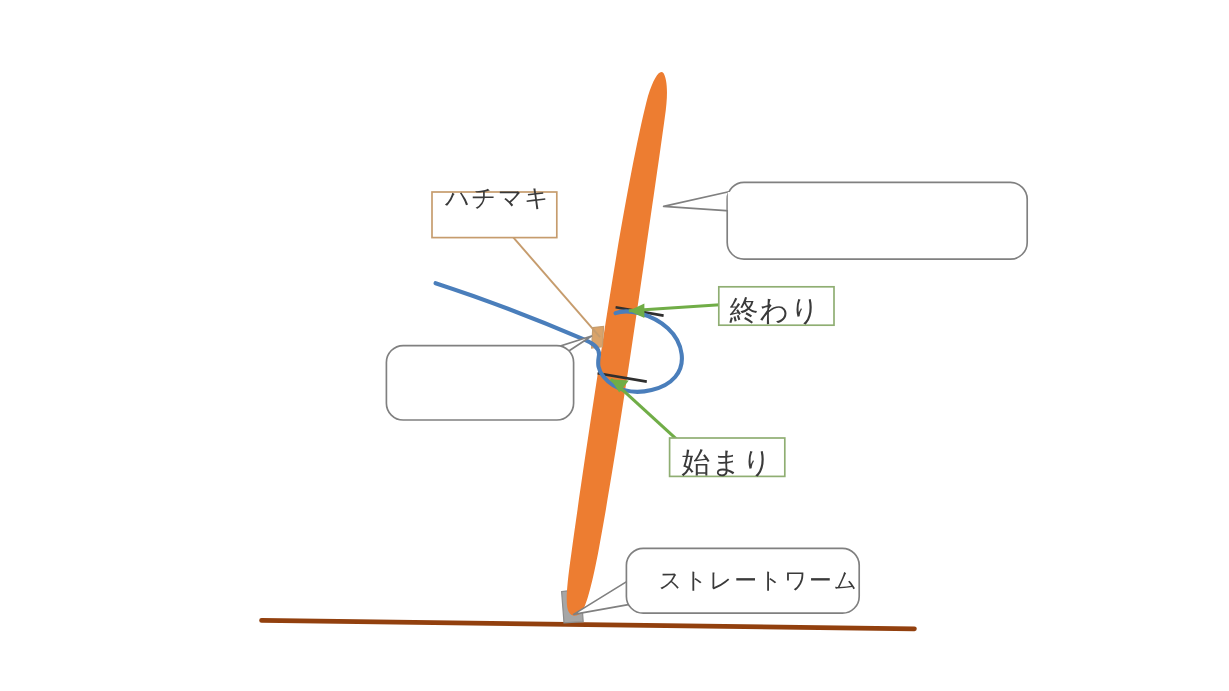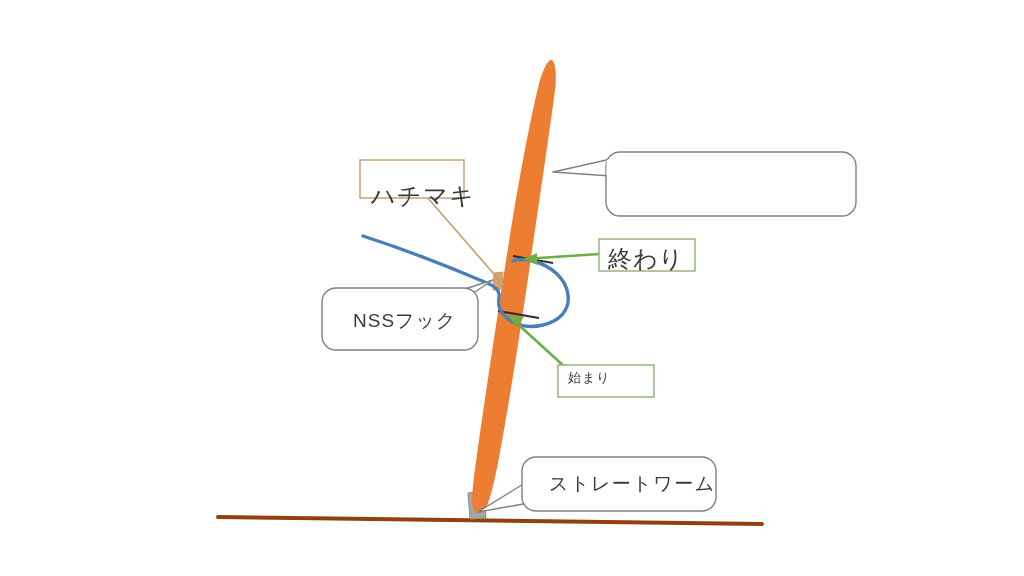--- a/index.html
+++ b/index.html
@@ -33,34 +33,34 @@
     pointer-events: none;
   }
   .lbl-worm {
     left: 650px;
     top: 168px;
     font-size: 20px;
     letter-spacing: 1.5px;
   }
   .lbl-hachimaki {
     left: 371px;
-    top: 180px;
-    font-size: 24px;
+    top: 152px;
+    font-size: 20px;
     letter-spacing: 1.5px;
   }
   .lbl-owari {
     left: 608px;
     top: 243px;
     font-size: 24px;
     letter-spacing: 1px;
   }
   .lbl-hajimari {
     left: 568px;
     top: 369px;
-    font-size: 13px;
+    font-size: 24px;
     letter-spacing: 1px;
   }
   .lbl-nss {
     left: 353px;
     top: 308px;
     font-size: 19px;
     letter-spacing: 1px;
   }
   .lbl-sinker {
     left: 549px;
@@ -139,17 +139,16 @@
 
   </svg>
 
 
   <div class="label-text lbl-hachimaki">ハチマキ</div>
 
   <div class="label-text lbl-owari">終わり</div>
 
   <div class="label-text lbl-hajimari">始まり</div>
 
-  <div class="label-text lbl-nss">NSSフック</div>
 
   <div class="label-text lbl-sinker">ストレートワーム</div>
 
 </div>
 
 </body></html>

